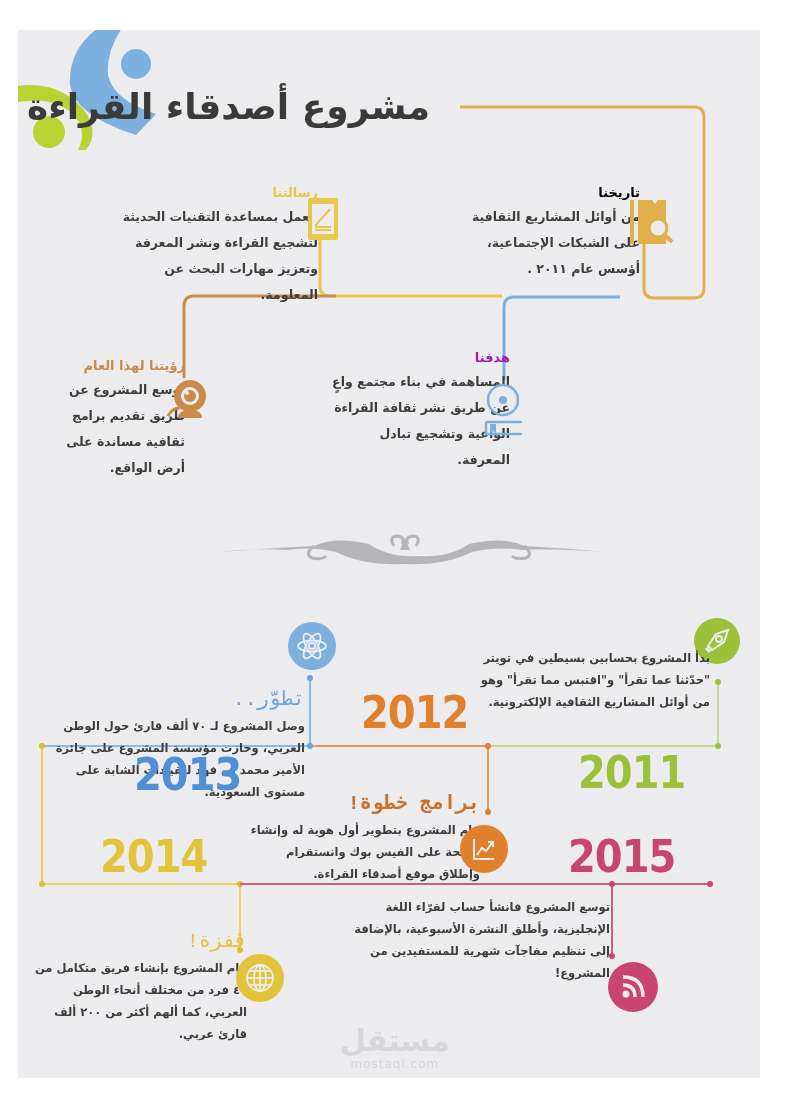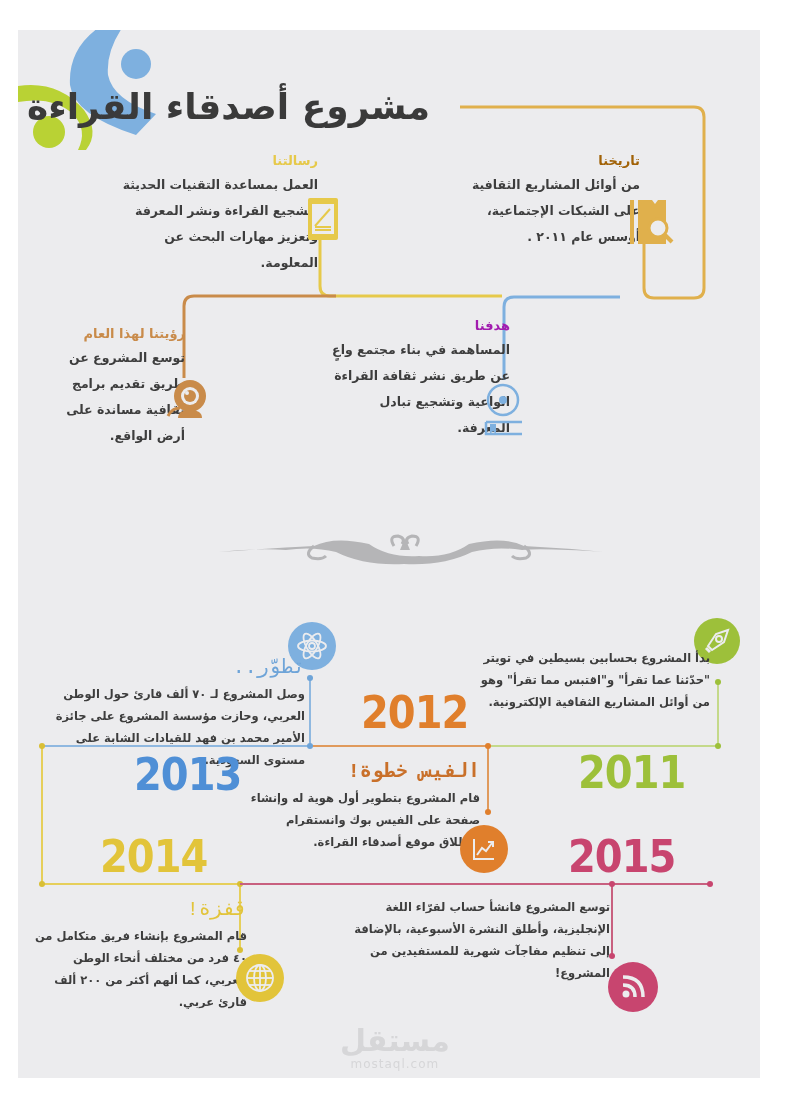--- a/index.html
+++ b/index.html
@@ -2,21 +2,21 @@
 <html><head>
 <meta charset="utf-8">
 <style>
   html,body{margin:0;padding:0;background:#ffffff;}
   body{width:785px;height:1097px;position:relative;overflow:hidden;font-family:"DejaVu Sans",sans-serif;}
   .page{position:absolute;left:18px;top:30px;width:742px;height:1048px;background:#ececee;overflow:hidden;}
   .abs{position:absolute;}
   svg.lines{position:absolute;left:0;top:0;}
   .title{position:absolute;right:330px;top:56px;font-size:36px;font-weight:bold;color:#3a3a3a;direction:rtl;white-space:nowrap;}
   .block{position:absolute;direction:rtl;text-align:right;color:#3d3d3d;font-weight:bold;}
-  .block .h{font-size:13px;font-weight:bold;margin-bottom:4px;}
+  .block .h{font-size:13px;font-weight:bold;margin-bottom:4px;margin-top:32px;}
   .block .t{font-size:12.5px;line-height:26px;}
   .tl .t{font-size:11.5px;line-height:22px;}
   .tl .h{font-size:20px;font-family:Liberation Mono, monospace;}
   .year{position:absolute;font-family:"DejaVu Sans",sans-serif;font-weight:bold;font-size:40px;letter-spacing:-1px;transform:scaleY(1.1);}
   .icon-circle{position:absolute;border-radius:50%;display:flex;align-items:center;justify-content:center;}
   .watermark{position:absolute;left:322px;top:995px;text-align:center;color:#d6d6d8;direction:ltr;}
   .watermark .ar{font-size:30px;font-weight:bold;direction:rtl;line-height:32px;}
   .watermark .en{font-size:12px;letter-spacing:1px;}
 </style>
 </head>
@@ -60,21 +60,21 @@
   <svg class="abs" style="left:0;top:0" width="150" height="120">
     <path d="M80 -2 Q50 20 52 55 Q56 85 118 105 L138 84 Q95 70 90 45 Q88 22 104 -2 Z" fill="#7eb0df"></path>
     <circle cx="118" cy="34" r="15" fill="#7eb0df"></circle>
     <path d="M0 56 Q40 50 66 80 Q82 102 68 120 L60 120 Q70 100 55 84 Q35 66 0 72 Z" fill="#b9d234"></path>
     <circle cx="31" cy="102" r="16" fill="#b9d234"></circle>
   </svg>
 
   <div class="title">مشروع أصدقاء القراءة</div>
 
   <div class="block" style="right:120px;top:123px;width:190px;">
-    <div class="h" style="color:#a16207">تاريخنا</div>
+    <div class="h" style="color:#000000">تاريخنا</div>
     <div class="t">من أوائل المشاريع الثقافية على الشبكات الإجتماعية، أؤسس عام ٢٠١١ .</div>
   </div>
   <svg class="abs" style="left:612px;top:170px" width="52" height="48">
     <rect x="0" y="0" width="4" height="44" fill="#e0b04c"></rect>
     <path d="M8 0 H22 L25 4 L28 0 H36 V44 H8 Z" fill="#e0b04c"></path>
     <circle cx="28" cy="28" r="9" fill="#ececee" stroke="#e0b04c" stroke-width="3"></circle>
     <line x1="34" y1="34" x2="42" y2="42" stroke="#e0b04c" stroke-width="4"></line>
   </svg>
 
   <div class="block" style="right:442px;top:123px;width:200px;">
@@ -130,21 +130,21 @@
         <line x1="4" y1="22" x2="8" y2="26" stroke="#ececee" stroke-width="3"></line>
       </svg>
   </div>
   <div class="block tl" style="right:50px;top:617px;width:230px;">
     <div class="t">بدأ المشروع بحسابين بسيطين في تويتر "حدّثنا عما تقرأ" و"اقتبس مما تقرأ" وهو من أوائل المشاريع الثقافية الإلكترونية.</div>
   </div>
   <div class="year" style="left:560px;top:720px;color:#9dc03a">2011</div>
 
   <div class="year" style="left:343px;top:660px;color:#e07f2c">2012</div>
   <div class="block tl" style="right:280px;top:728px;width:230px;">
-    <div class="h" style="color:#c9702a">الفيس خطوة!</div>
+    <div class="h" style="color:#c9702a">برامج خطوة!</div>
     <div class="t">قام المشروع بتطوير أول هوية له وإنشاء صفحة على الفيس بوك وانستقرام وإطلاق موقع أصدقاء القراءة.</div>
   </div>
   <div class="icon-circle" style="left:442px;top:795px;width:48px;height:48px;background:#e07f2c;">
     <svg width="28" height="28" viewBox="0 0 28 28">
         <path d="M4 4 V24 H24" fill="none" stroke="#ececee" stroke-width="2"></path>
         <path d="M7 20 L12 13 L16 16 L22 8" fill="none" stroke="#ececee" stroke-width="2"></path>
         <path d="M18 7 H23 V12" fill="none" stroke="#ececee" stroke-width="2"></path>
       </svg>
   </div>
 

